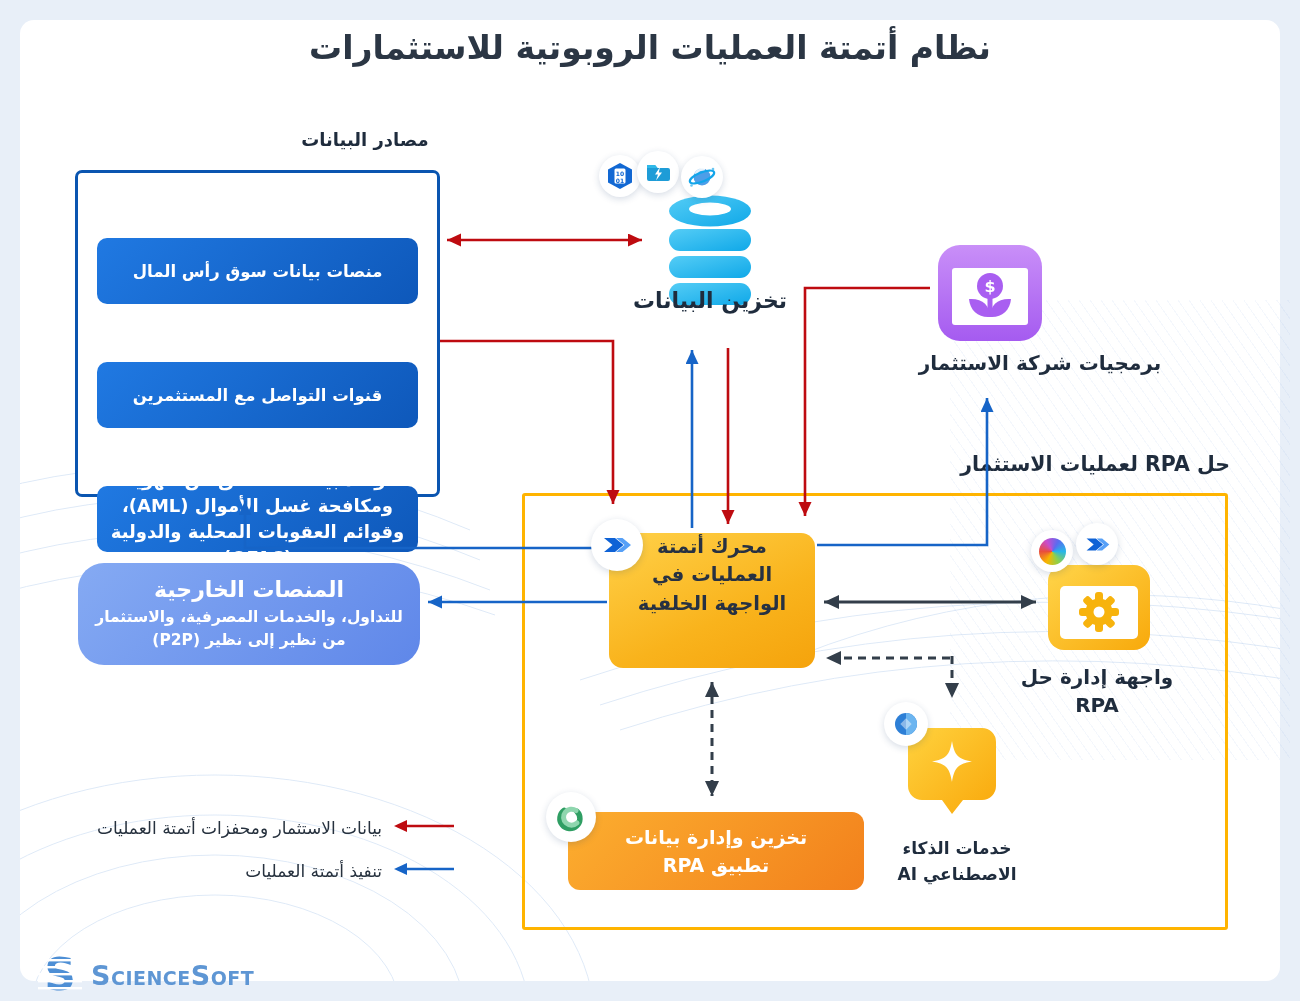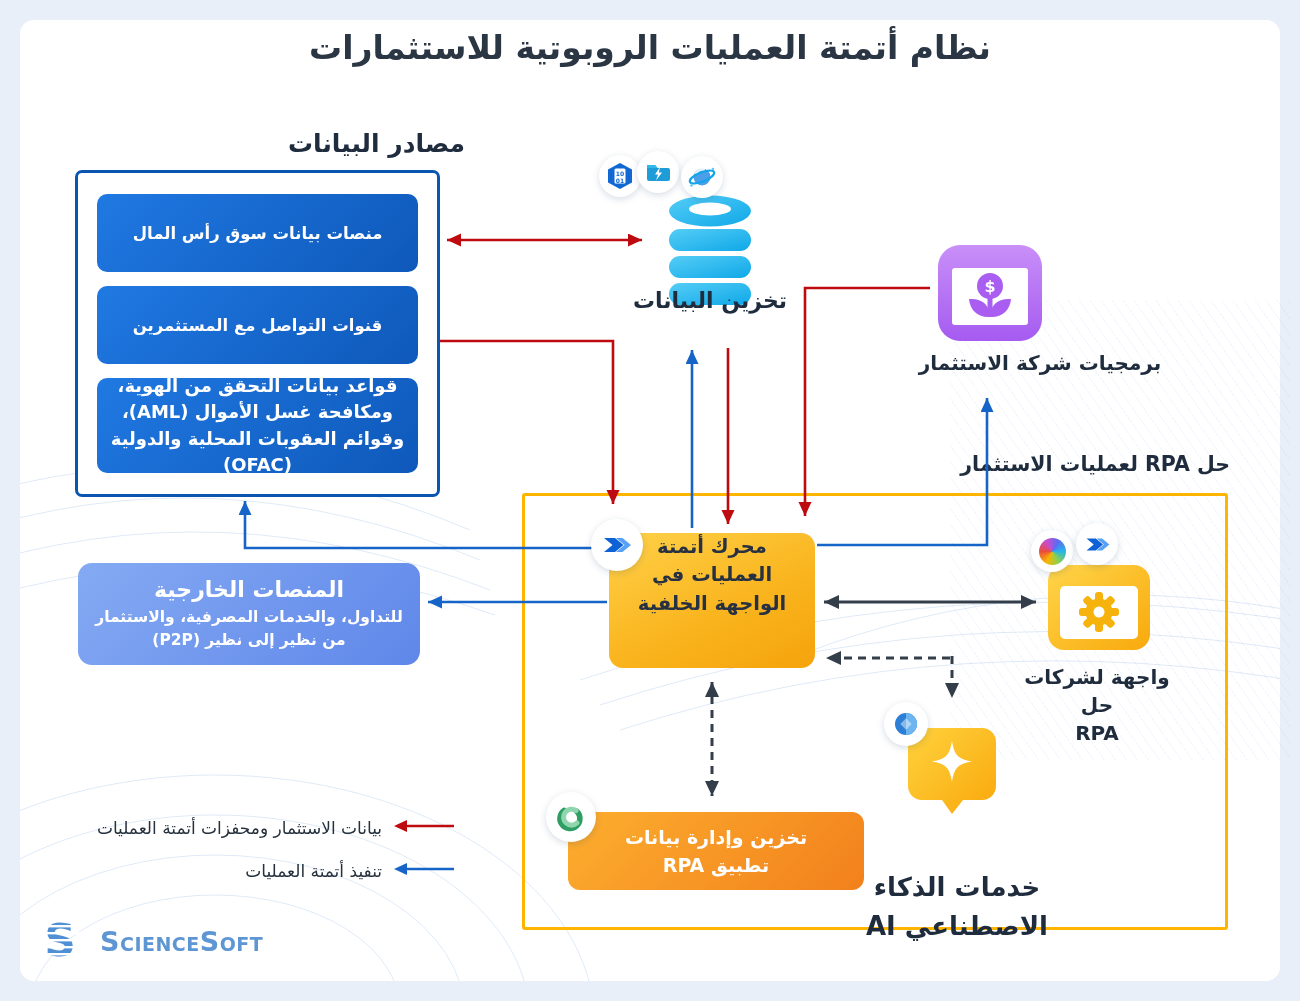--- a/index.html
+++ b/index.html
@@ -2,47 +2,47 @@
 <html><head>
 <meta charset="utf-8">
 <style>
   html,body{margin:0;padding:0;background:#dfe8f4;}
   .canvas{position:relative;width:1300px;height:1001px;background:#e8eff8;
     font-family:"DejaVu Sans",sans-serif;overflow:hidden;}
   .card{position:absolute;left:20px;top:20px;width:1260px;height:961px;
     background:#ffffff;border-radius:14px;}
   .abs{position:absolute;}
   .title{left:0;top:28px;width:1300px;text-align:center;font-size:33px;font-weight:bold;color:#2b3644;z-index:3;}
-  .src-header{left:265px;top:129px;width:200px;font-size:25px;font-weight:bold;color:#1f2c3d;z-index:3;}
+  .src-header{left:265px;top:129px;width:200px;text-align:center;font-size:18px;font-weight:bold;color:#1f2c3d;z-index:3;}
   .src-box{left:75px;top:170px;width:365px;height:327px;background:#fff;border:3px solid #0a55b0;border-radius:7px;
     box-sizing:border-box;z-index:2;display:flex;flex-direction:column;gap:14px;padding:21px 19px;}
   .src-item{background:linear-gradient(135deg,#2079e2,#0e58ba);border-radius:10px;color:#fff;font-weight:bold;
-    font-size:16.5px;display:flex;align-items:center;justify-content:center;text-align:center;padding:20px 10px;flex:0 0 auto;min-height:38px;}
+    font-size:16.5px;display:flex;align-items:center;justify-content:center;text-align:center;padding:14px 10px;flex:0 0 auto;min-height:38px;margin-top:44px;}
   .src-item.tall{font-size:18px;line-height:1.45;flex:1 1 auto;}
   .badge{position:absolute;background:#fff;border-radius:50%;box-shadow:0 2px 7px rgba(30,60,110,.18);
     display:flex;align-items:center;justify-content:center;z-index:6;}
   .iconlabel{font-weight:bold;color:#1f2c3d;text-align:center;z-index:3;}
   .rpa-border{left:522px;top:493px;width:706px;height:437px;border:3px solid #ffb400;border-radius:3px;box-sizing:border-box;z-index:1;}
   .rpa-label{top:452px;width:340px;left:890px;text-align:right;font-size:20.5px;font-weight:bold;color:#1f2c3d;z-index:3;}
   .engine{left:609px;top:533px;width:206px;height:135px;border-radius:14px;
     background:linear-gradient(155deg,#ffd149 0%,#f9b31c 60%,#f5a30c 100%);z-index:2;
     display:flex;align-items:flex-start;justify-content:center;text-align:center;
     font-size:19.5px;font-weight:bold;color:#273142;line-height:1.45;}
   .engine .inner{width:158px;}
   .databox{left:568px;top:812px;width:296px;height:78px;border-radius:12px;
     background:linear-gradient(135deg,#fcae2f,#f2801c);z-index:2;display:flex;align-items:center;justify-content:center;
     text-align:center;color:#fff;font-weight:bold;font-size:19px;line-height:1.5;}
-  .external{left:78px;top:563px;width:342px;height:102px;border-radius:14px;
+  .external{left:78px;top:563px;width:342px;height:102px;border-radius:26px;
     background:linear-gradient(135deg,#85aaf3,#5f87e9);z-index:2;color:#fff;text-align:center;
     display:flex;flex-direction:column;justify-content:center;gap:4px;padding:4px 14px;box-sizing:border-box;}
   .external .t{font-size:22px;font-weight:bold;}
   .external .s{font-size:15.5px;font-weight:bold;line-height:1.45;}
   .legend-row{left:58px;width:398px;height:28px;display:flex;direction:rtl;align-items:flex-start;gap:10px;z-index:3;}
   .legend-text{font-size:17px;color:#26313e;}
-  .logo{left:38px;top:918px;display:flex;align-items:center;gap:18px;z-index:3;}
+  .logo{left:38px;top:952px;display:flex;align-items:center;gap:9px;z-index:3;}
   .logo-word{font-size:27px;font-weight:bold;color:#5e96d4;font-variant:small-caps;letter-spacing:.5px;}
   .hatch{left:950px;top:300px;width:340px;height:460px;z-index:0;opacity:.55;
     background:repeating-linear-gradient(55deg,rgba(116,157,222,.14) 0 1px,transparent 1px 9px);}
   svg{display:block;}
   .arrows{left:0;top:0;z-index:5;pointer-events:none;}
   .waves{left:0;top:0;z-index:0;pointer-events:none;}
 </style>
 </head>
 <body>
 
@@ -197,21 +197,21 @@
   <div class="badge" style="left:1031px;top:530px;width:42px;height:42px;">
     <div style="width:27px;height:27px;border-radius:50%;background:conic-gradient(from 210deg,#f8b500,#e94e3c,#c84ccf,#5a6cf0,#27b6e8,#8bd14d,#f8b500);"></div>
   </div>
   <div class="badge" style="left:1076px;top:523px;width:42px;height:42px;">
     <svg width="27" height="27" viewBox="0 0 32 32">
       <path d="M3,9 h11 l8.5,7 l-8.5,7 H3 l8.5,-7 Z" fill="#0e62d6"></path>
       <path d="M15,9 h6.5 l8.5,7 l-8.5,7 H15 l8.5,-7 Z" fill="#57a0f7"></path>
     </svg>
   </div>
   <div class="abs iconlabel" style="left:1006px;top:663px;width:182px;font-size:20px;line-height:1.4;" dir="rtl">
-    <div>واجهة لشركات حل</div>
+    <div>واجهة إدارة حل</div>
     <div>RPA</div>
   </div>
 
   <div class="abs" style="left:903px;top:724px;z-index:2;">
     <svg width="98" height="94" viewBox="0 0 98 94">
       <defs>
           <linearGradient id="ab" x1="0" y1="0" x2="1" y2="1">
         <stop offset="0" stop-color="#ffd23e"></stop>
             <stop offset="1" stop-color="#f9a80b"></stop>
           </linearGradient>
@@ -220,21 +220,21 @@
       <path d="M49,17 C51.5,31.5 55,35 69,37.5 C55,40 51.5,43.5 49,58 C46.5,43.5 43,40 29,37.5 C43,35 46.5,31.5 49,17 Z" fill="#ffffff"></path>
     </svg>
   </div>
   <div class="badge" style="left:884px;top:702px;width:44px;height:44px;">
     <svg width="28" height="28" viewBox="0 0 28 28">
       <circle cx="14" cy="14" r="11" fill="#2d7fd6"></circle>
       <path d="M14,3 a11,11 0 0 1 0,22 Z" fill="#6cb5f0"></path>
       <rect x="10" y="10" width="8" height="8" fill="#ffffff" opacity=".45" transform="rotate(45 14 14)"></rect>
     </svg>
   </div>
-  <div class="abs iconlabel" style="left:862px;top:836px;width:190px;font-size:26px;line-height:1.5;margin-top:32px;" dir="rtl">
+  <div class="abs iconlabel" style="left:862px;top:836px;width:190px;font-size:17px;line-height:1.5;" dir="rtl">
     <div>خدمات الذكاء</div>
     <div>الاصطناعي AI</div>
   </div>
 
   <div class="abs databox">
     <div dir="rtl">
       <div>تخزين وإدارة بيانات</div>
       <div>تطبيق RPA</div>
     </div>
   </div>

